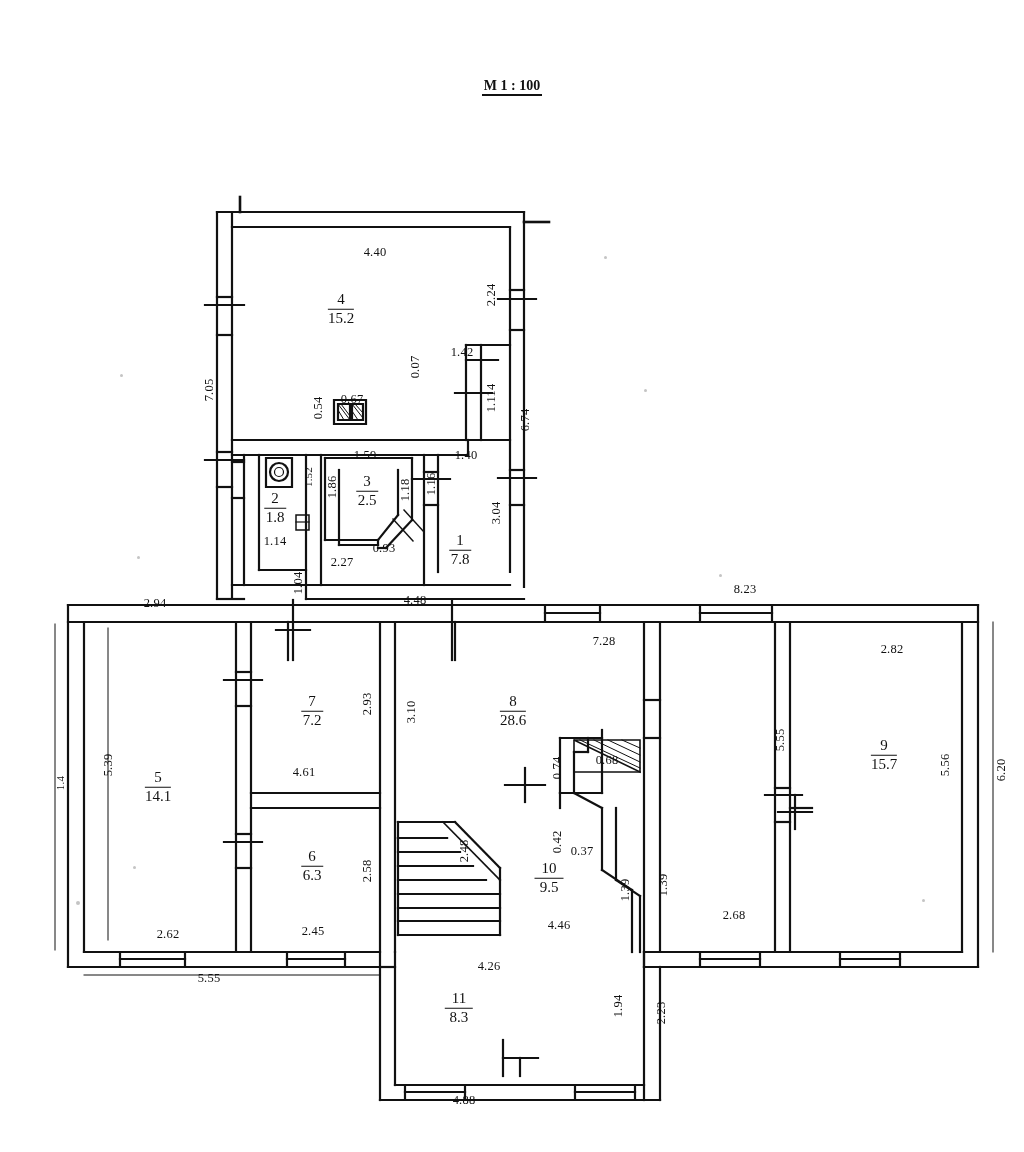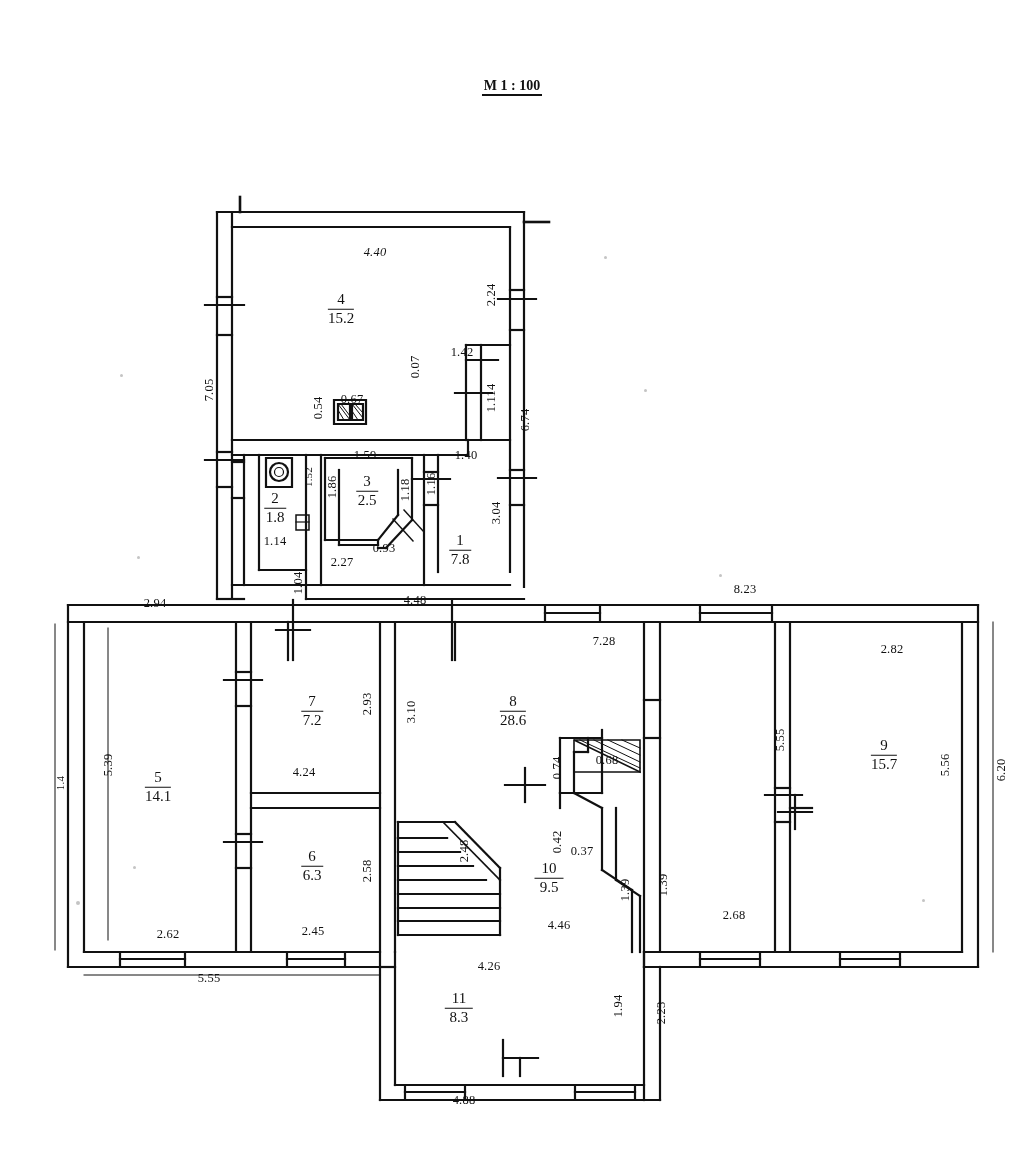--- a/index.html
+++ b/index.html
@@ -396,21 +396,21 @@
   <div class="room" style="left:549px; top:878px;">
     <span class="num">10</span>
     <span class="area">9.5</span>
   </div>
 
   <div class="room" style="left:459px; top:1008px;">
     <span class="num">11</span>
     <span class="area">8.3</span>
   </div>
 
-  <div class="dim" style="left:375px; top:252px;font-style:italic;">4.40</div>
+  <div class="dim" style="left:375px; top:252px;">4.40</div>
   <div class="dim v" style="left:491px; top:295px;">2.24</div>
   <div class="dim v" style="left:209px; top:390px;">7.05</div>
   <div class="dim v" style="left:415px; top:367px;">0.07</div>
   <div class="dim" style="left:462px; top:352px;">1.42</div>
   <div class="dim v" style="left:491px; top:398px;">1.114</div>
   <div class="dim v" style="left:525px; top:420px;">6.74</div>
   <div class="dim" style="left:352px; top:392px;margin-top:7px;">0.67</div>
   <div class="dim v" style="left:318px; top:408px;">0.54</div>
   <div class="dim" style="left:365px; top:455px;">1.59</div>
   <div class="dim v" style="left:332px; top:487px;">1.86</div>
@@ -427,21 +427,21 @@
   <div class="dim" style="left:415px; top:600px;">4.48</div>
 
   <div class="dim" style="left:745px; top:589px;">8.23</div>
   <div class="dim" style="left:604px; top:641px;">7.28</div>
   <div class="dim" style="left:892px; top:649px;">2.82</div>
   <div class="dim v" style="left:367px; top:704px;">2.93</div>
   <div class="dim v" style="left:411px; top:712px;">3.10</div>
   <div class="dim v" style="left:780px; top:740px;">5.55</div>
   <div class="dim v" style="left:945px; top:765px;">5.56</div>
   <div class="dim v" style="left:1001px; top:770px;">6.20</div>
-  <div class="dim" style="left:304px; top:772px;">4.24</div>
+  <div class="dim" style="left:304px; top:772px;">4.61</div>
   <div class="dim v" style="left:108px; top:765px;">5.39</div>
   <div class="dim" style="left:607px; top:760px;">0.68</div>
   <div class="dim v" style="left:557px; top:768px;">0.74</div>
   <div class="dim v" style="left:557px; top:842px;">0.42</div>
   <div class="dim" style="left:582px; top:851px;">0.37</div>
   <div class="dim v" style="left:367px; top:871px;">2.58</div>
   <div class="dim v" style="left:464px; top:851px;">2.48</div>
   <div class="dim v" style="left:625px; top:890px;">1.39</div>
   <div class="dim v" style="left:663px; top:885px;">1.39</div>
   <div class="dim" style="left:734px; top:915px;">2.68</div>

